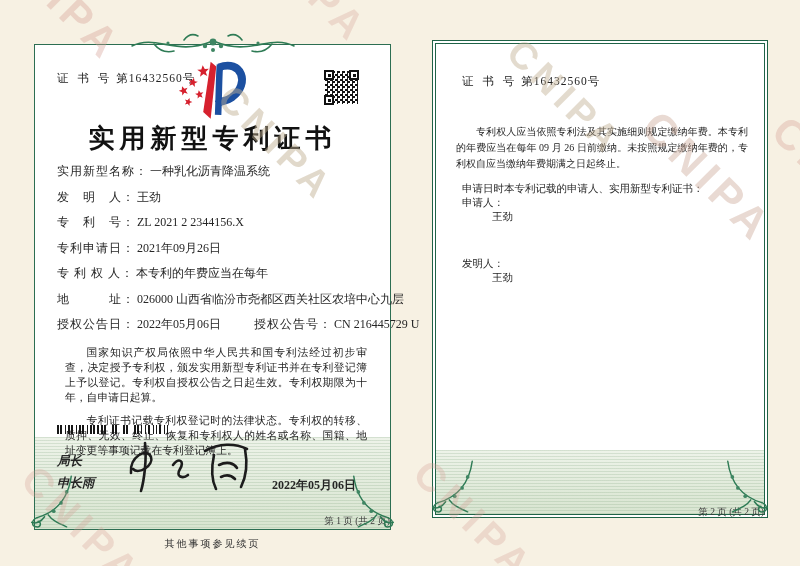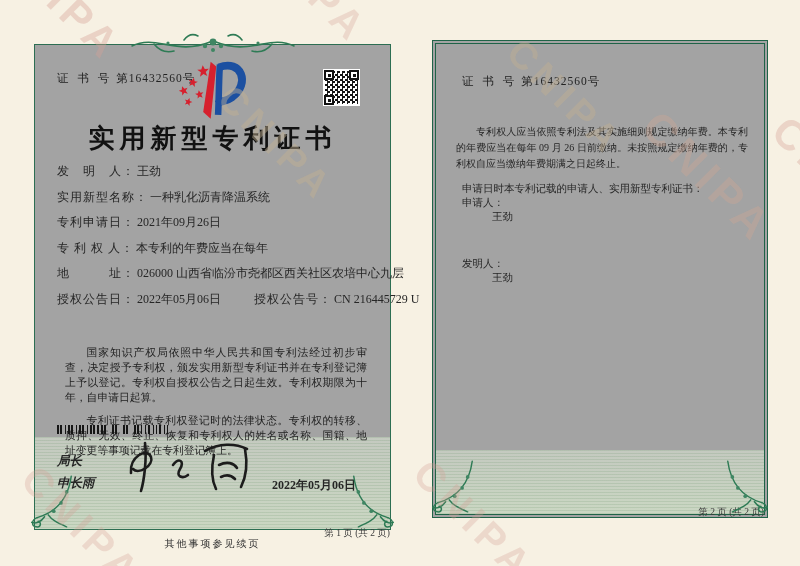--- a/index.html
+++ b/index.html
@@ -2,21 +2,21 @@
 <html><head>
 <meta charset="utf-8">
 <style>
   html,body{margin:0;padding:0;}
   body{
     width:800px;height:566px;position:relative;overflow:hidden;
     background:#f7f1e3;
     font-family:"Liberation Serif","DejaVu Serif",serif;
     color:#262626;
   }
-  .page{position:absolute;background:#a3a3a3;box-sizing:border-box;}
+  .page{position:absolute;background:#ffffff;box-sizing:border-box;}
   .page1{left:34px;top:44px;width:357px;height:486px;border:1.6px solid #2c6e52;}
   .page2{left:432px;top:40px;width:336px;height:478px;border:4px double #1f6347;}
   .band{position:absolute;left:0;right:0;bottom:0;z-index:0;
     background:
       repeating-linear-gradient(180deg, rgba(110,150,110,0.20) 0 1px, rgba(255,255,255,0) 1px 3px),
       linear-gradient(rgba(223,233,215,0.55), rgba(209,224,200,0.85));
   }
   .band.p1{height:92px;}
   .band.p2{height:64px;}
   .certno{position:absolute;font-size:11.5px;letter-spacing:1px;color:#222;white-space:nowrap;}
@@ -30,21 +30,21 @@
   .frow .flabel2{margin-left:33px;letter-spacing:1px;}
   .paras{position:absolute;top:292px;left:22px;width:318px;
     font-size:10.8px;line-height:15px;text-align:justify;color:#1f1f1f;z-index:1;}
   .paras p{margin:8px;text-indent:2em;}
   .barcode{position:absolute;left:22px;top:380px;width:112px;height:9px;z-index:1;
     background:repeating-linear-gradient(90deg,#161616 0 1.5px,transparent 1.5px 3px,#161616 3px 5px,transparent 5px 7.5px,#161616 7.5px 8.5px,transparent 8.5px 11px);}
   .officer{position:absolute;left:22px;top:406px;font-size:12.5px;font-weight:700;line-height:1.75;z-index:1;font-style:italic;}
   .sig{position:absolute;left:82px;top:390px;z-index:1;}
   .issuedate{position:absolute;right:34px;top:432px;font-size:12px;font-weight:600;z-index:1;}
   .pagenum{position:absolute;left:0;right:0;text-align:right;font-size:9.5px;color:#3a3a3a;z-index:1;}
-  .pagenum.p1{top:470px;margin-top:12px;}
+  .pagenum.p1{top:470px;}
   .pagenum.p2{top:462px;}
   .footer-note{position:absolute;left:34px;width:357px;top:537px;text-align:center;
     font-size:10px;color:#2e2e2e;letter-spacing:2px;}
   .logo{position:absolute;left:50%;top:14px;transform:translateX(-54%);z-index:1;}
   .qr{position:absolute;right:30px;top:24px;width:37px;height:37px;background:#fff;z-index:1;}
   .qr .mods{position:absolute;inset:2px;
     background:conic-gradient(#141414 25%, transparent 0 50%, #141414 0 75%, transparent 0) 0 0/5px 5px;}
   .qr .f{position:absolute;width:10px;height:10px;border:2px solid #111;background:#fff;box-sizing:border-box;}
   .qr .f::after{content:"";position:absolute;inset:1.5px;background:#111;}
   .qr .f.tl{left:1px;top:1px;} .qr .f.tr{right:1px;top:1px;} .qr .f.bl{left:1px;bottom:1px;}
@@ -150,22 +150,23 @@
   <div class="qr">
     <div class="mods"></div>
     <div class="f tl"></div>
     <div class="f tr"></div>
     <div class="f bl"></div>
   </div>
 
   <div class="title">实用新型专利证书</div>
 
   <div class="fields">
+    <div class="frow"><span class="flabel">实用新型名称：</span><span class="fval">一种乳化沥青降温系统</span></div>
     <div class="frow"><span class="flabel">发　明　人：</span><span class="fval">王劲</span></div>
-    <div class="frow"><span class="flabel">实用新型名称：</span><span class="fval">一种乳化沥青降温系统</span></div>
+    <div class="frow"><span class="flabel">专　利　号：</span><span class="fval">ZL 2021 2 2344156.X</span></div>
     <div class="frow"><span class="flabel">专利申请日：</span><span class="fval">2021年09月26日</span></div>
     <div class="frow"><span class="flabel">专 利 权 人：</span><span class="fval">本专利的年费应当在每年</span></div>
     <div class="frow"><span class="flabel">地　　　址：</span><span class="fval">026000 山西省临汾市尧都区西关社区农培中心九层</span></div>
     <div class="frow"><span class="flabel">授权公告日：</span><span class="fval">2022年05月06日</span><span class="flabel2">授权公告号：</span><span class="fval">CN 216445729 U</span></div>
   </div>
 
   <div class="paras">
     <p>国家知识产权局依照中华人民共和国专利法经过初步审查，决定授予专利权，颁发实用新型专利证书并在专利登记簿上予以登记。专利权自授权公告之日起生效。专利权期限为十年，自申请日起算。</p>
     <p>专利证书记载专利权登记时的法律状态。专利权的转移、质押、无效、终止、恢复和专利权人的姓名或名称、国籍、地址变更等事项记载在专利登记簿上。</p>
   </div>

